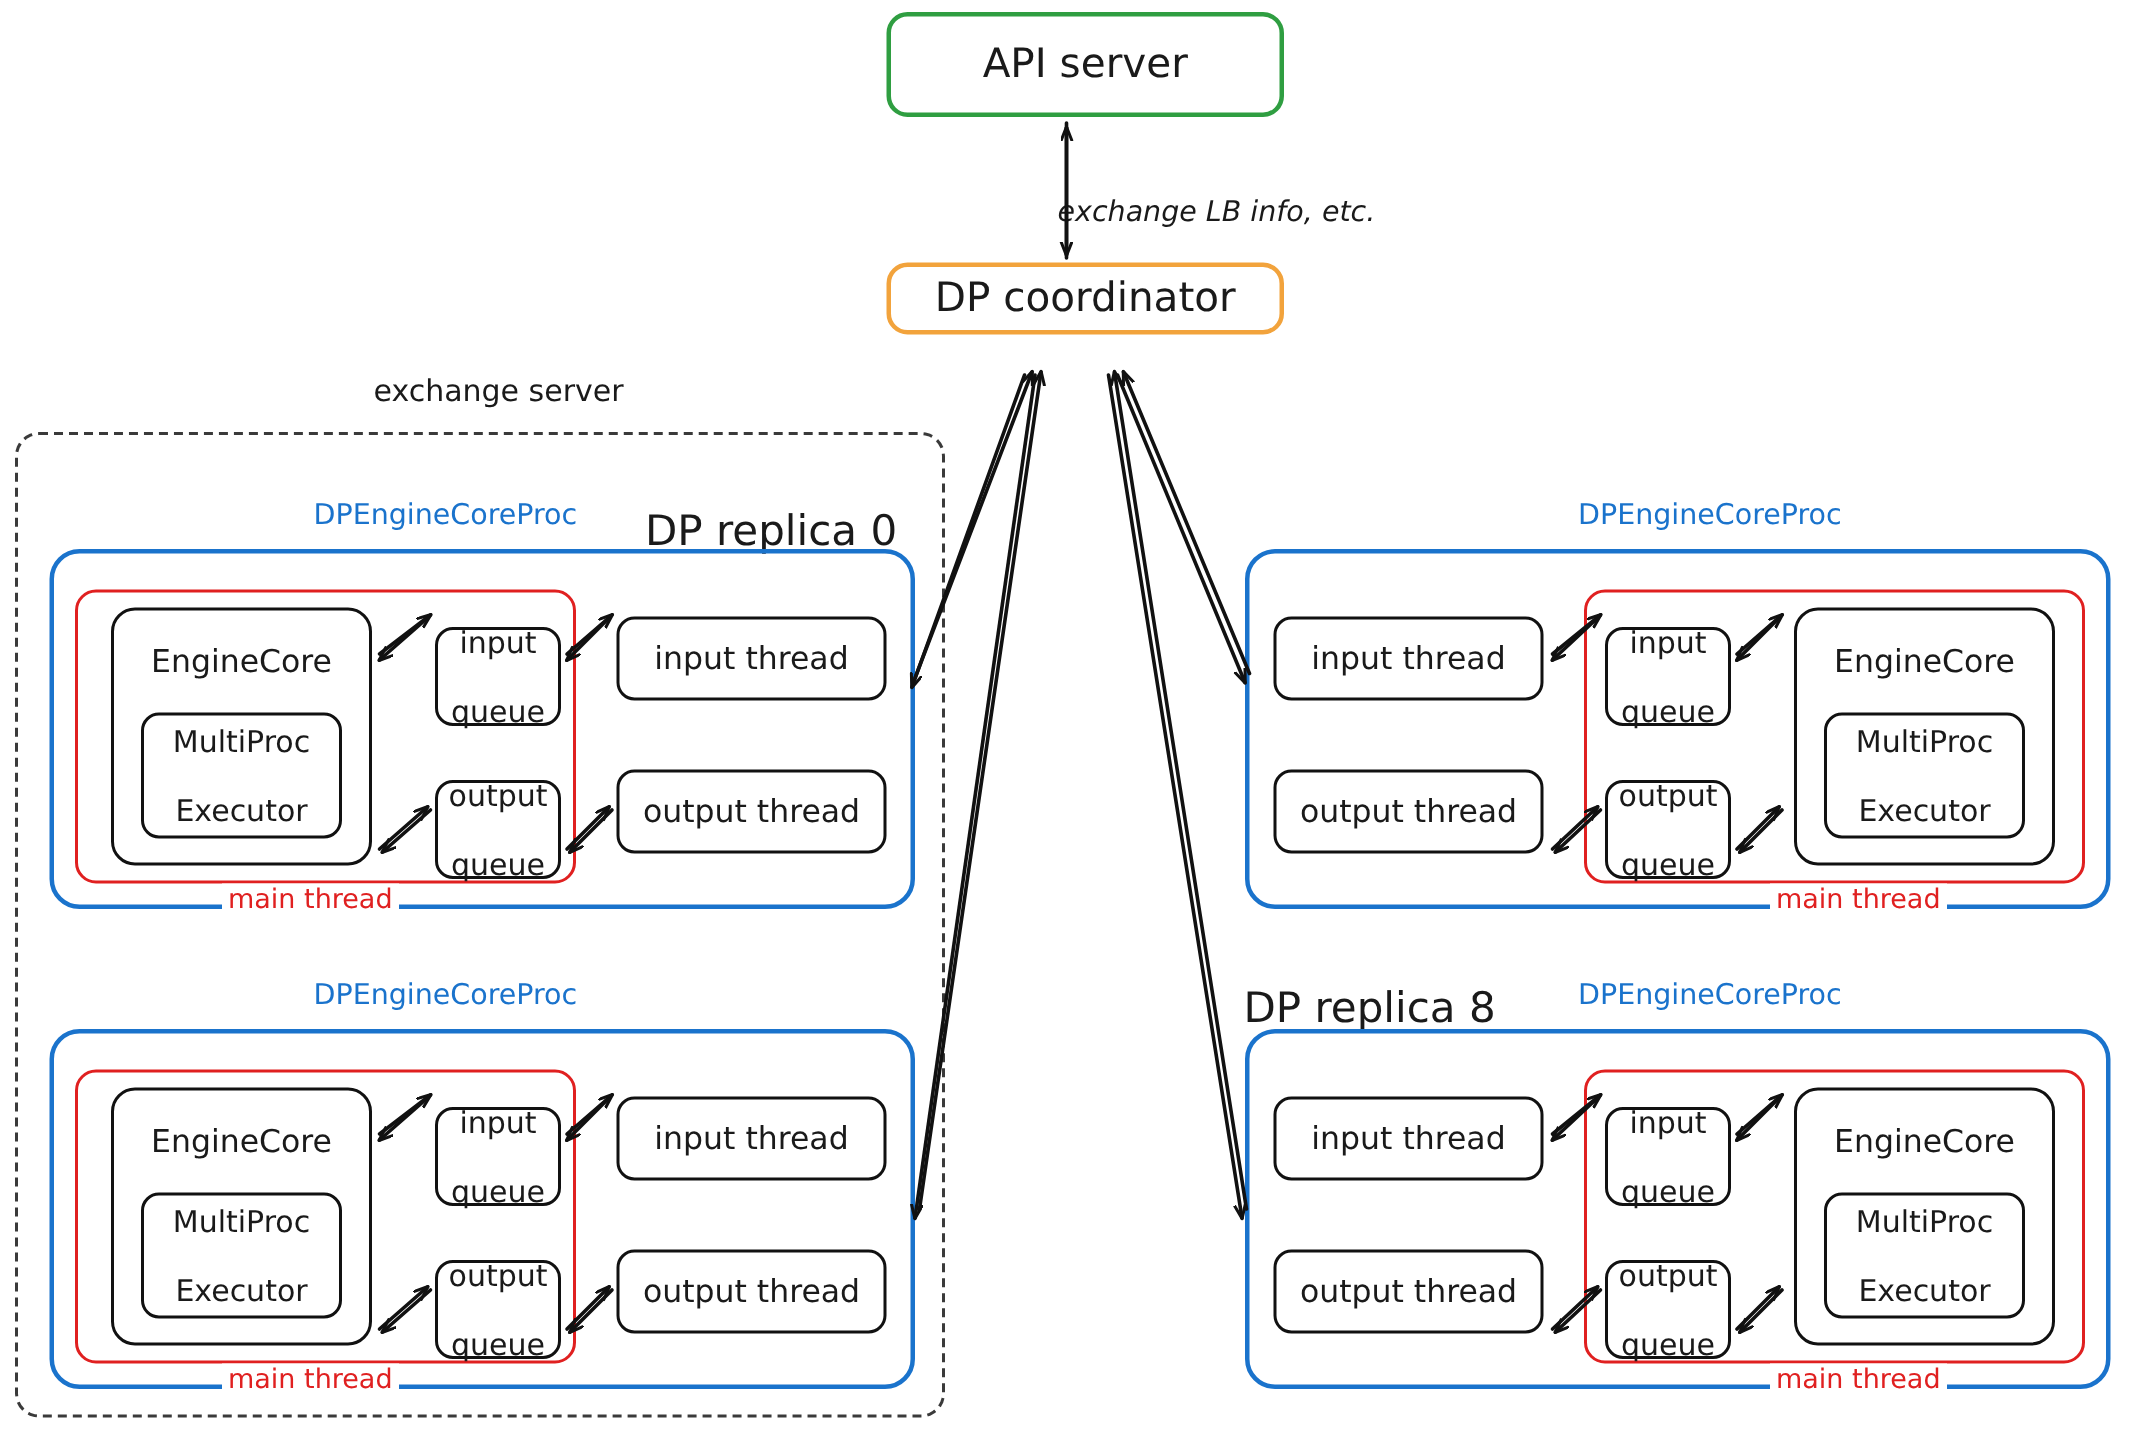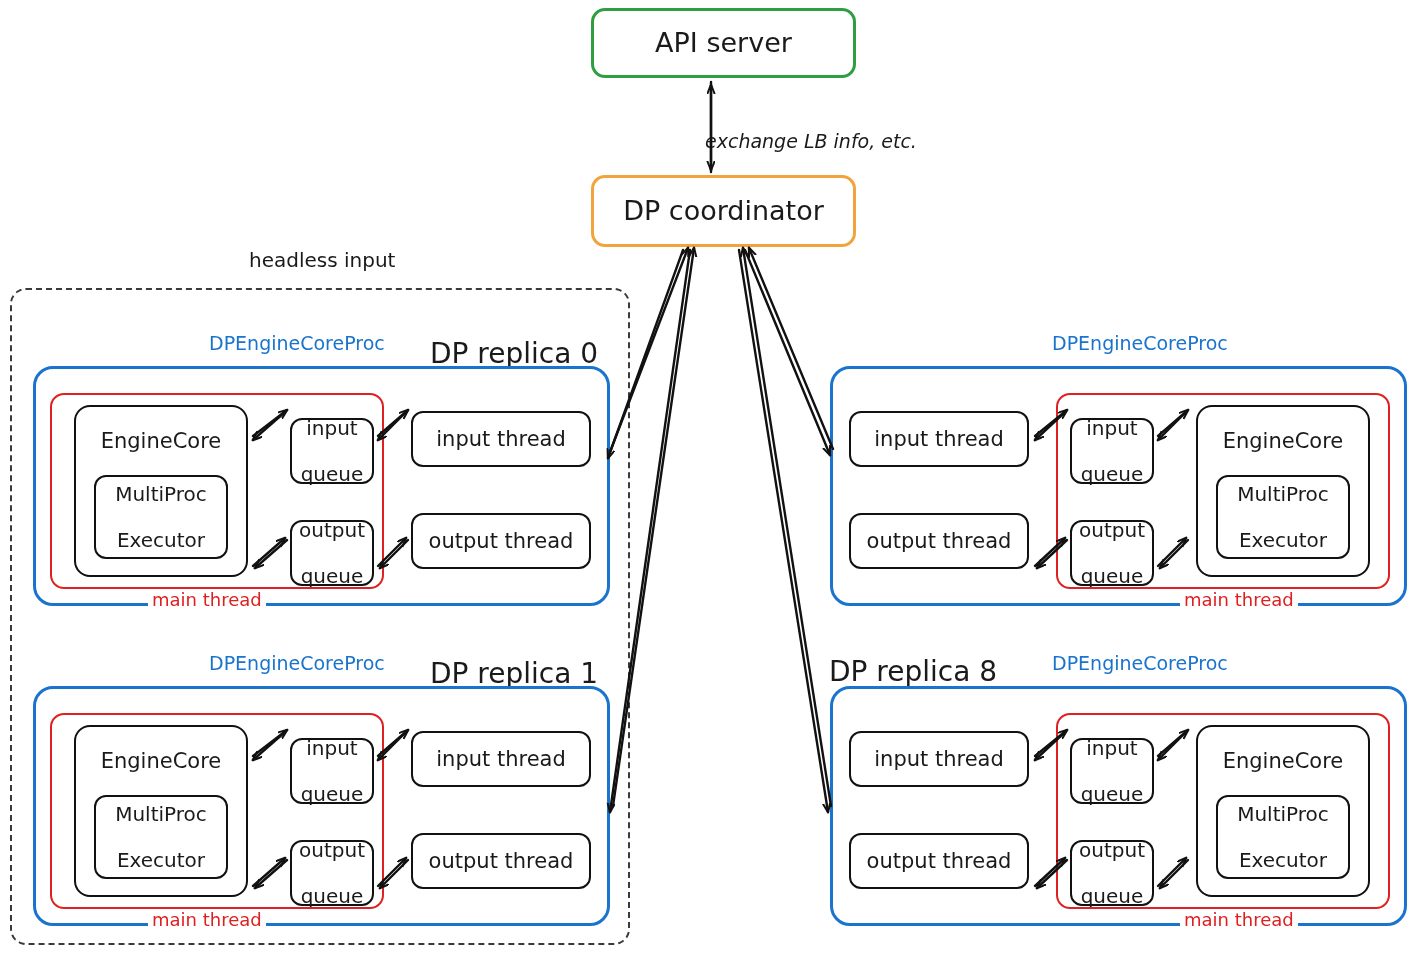--- a/index.html
+++ b/index.html
@@ -40,27 +40,27 @@
 </style>
 </head>
 <body>
 
 <div id="stage">
 
   <div class="bx top-box api" style="left:591px;top:8px;width:265px;height:70px;align-items:center;">
     <span>API server</span>
   </div>
 
-  <div class="bx top-box coord" style="left:591px;top:175px;width:265px;height:72px;">
+  <div class="bx top-box coord" style="left:591px;top:175px;width:265px;height:48px;">
     <span>DP coordinator</span>
   </div>
 
   <div class="lbl lbl-edge" style="left:705px;top:130px;font-style:italic;">exchange LB info, etc.</div>
 
-  <div class="lbl lbl-headless" style="left:249px;top:248px;">headless input</div>
+  <div class="lbl lbl-headless" style="left:249px;top:248px;">exchange server</div>
   <div class="dashed-box" style="left:10px;top:288px;width:620px;height:657px;"></div>
 
   <div class="lbl lbl-replica" style="left:430px;top:308px;">DP replica 0</div>
   <div class="lbl lbl-proc" style="left:209px;top:332px;">DPEngineCoreProc</div>
   <div class="proc-box" style="left:33px;top:366px;width:577px;height:240px;"></div>
   <div class="main-box" style="left:50px;top:393px;width:334px;height:196px;"></div>
   <div class="lbl lbl-main" style="left:148px;top:589px;">main thread</div>
 
   <div class="ec-box" style="left:74px;top:405px;width:174px;height:172px;">
     <div class="ec-label" style="top:22px;">EngineCore</div>
@@ -75,21 +75,20 @@
   <div class="bx node-q" style="left:290px;top:508px;width:84px;height:66px;">
     <span><span>output</span><br><span>queue</span></span>
   </div>
   <div class="bx node" style="left:411px;top:411px;width:180px;height:56px;">
     <span>input thread</span>
   </div>
   <div class="bx node" style="left:411px;top:513px;width:180px;height:56px;">
     <span>output thread</span>
   </div>
 
-  <div class="lbl lbl-replica" style="left:430px;top:628px;">DP replica 1</div>
   <div class="lbl lbl-proc" style="left:209px;top:652px;">DPEngineCoreProc</div>
   <div class="proc-box" style="left:33px;top:686px;width:577px;height:240px;"></div>
   <div class="main-box" style="left:50px;top:713px;width:334px;height:196px;"></div>
   <div class="lbl lbl-main" style="left:148px;top:909px;">main thread</div>
 
   <div class="ec-box" style="left:74px;top:725px;width:174px;height:172px;">
     <div class="ec-label" style="top:22px;">EngineCore</div>
   </div>
   <div class="bx mpe" style="left:94px;top:795px;width:134px;height:84px;">
     <span><span>MultiProc</span><br><span>Executor</span></span>

